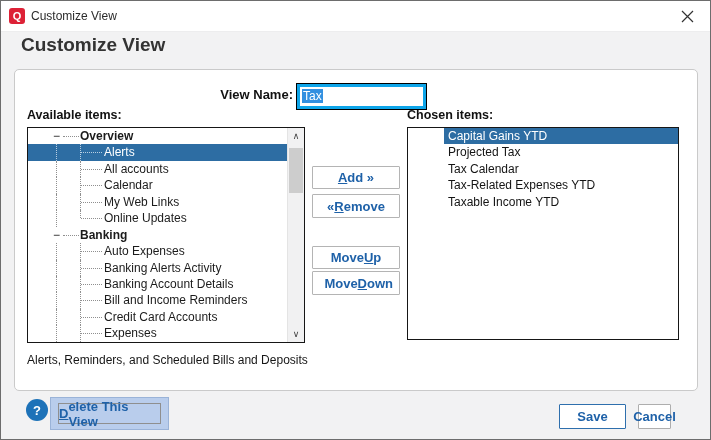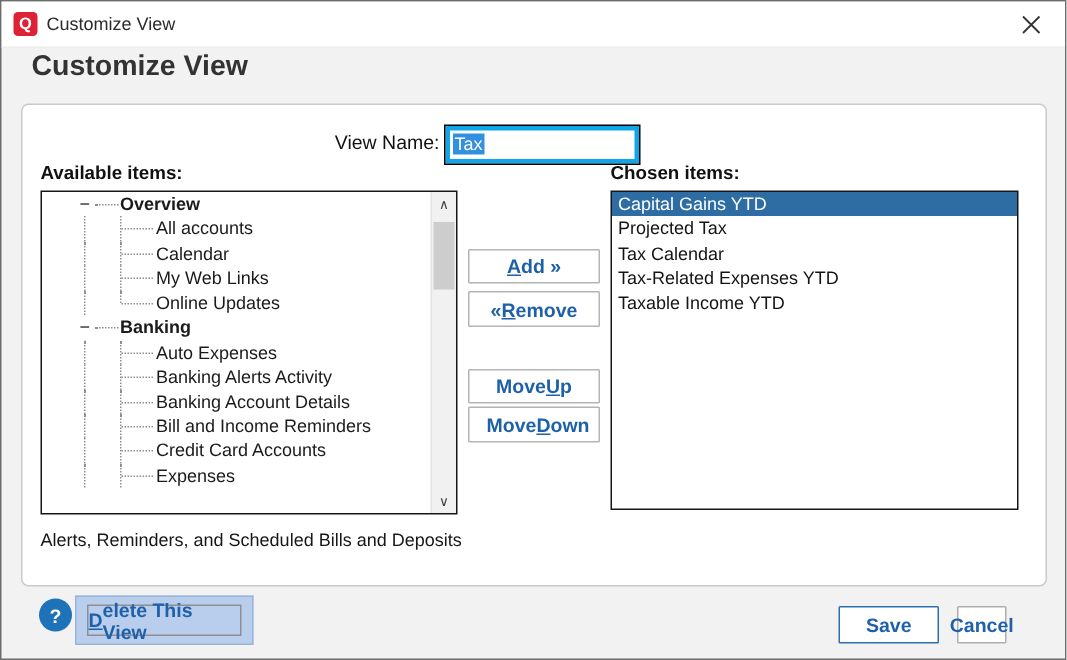--- a/index.html
+++ b/index.html
@@ -9,29 +9,29 @@
   .titlebar{position:absolute;left:0;top:0;right:0;height:30px;background:#fff;border-bottom:1px solid #ededee;}
   .qlogo{position:absolute;left:8px;top:7px;width:16px;height:16px;border-radius:3px;background:var(--logo-red);color:#fff;font-weight:bold;font-size:11px;display:flex;align-items:center;justify-content:center;}
   .wtitle{position:absolute;left:30px;top:0;height:30px;line-height:30px;font-size:12px;color:#2b2b2b;}
   .closebtn{position:absolute;right:0;top:0;width:45px;height:30px;display:flex;align-items:center;justify-content:center;cursor:default;}
 
   .heading{position:absolute;left:20px;top:33px;font-size:19px;font-weight:bold;color:#333;}
 
   
   .groupbox{position:absolute;left:13px;top:68px;width:684px;height:322px;background:#fff;border:1px solid #cacaca;border-radius:5px;box-sizing:border-box;}
 
-  .vn-label{position:absolute;left:160px;top:17px;width:118px;text-align:right;font-size:13px;font-weight:normal;color:#111;}
+  .vn-label{position:absolute;left:160px;top:17px;width:118px;text-align:right;font-size:13px;font-weight:bold;color:#111;}
   .vn-input{position:absolute;left:282px;top:14px;width:121px;height:19px;background:#fff;border:3px solid #0ea5e9;outline:1px solid #000;font-size:12px;line-height:19px;padding-left:2px;}
   .vn-input .seltext{background:var(--text-selection-blue);color:#fff;padding:0 1px;}
 
   .listlabel{position:absolute;font-size:12.5px;font-weight:bold;color:#111;}
 
   .listbox{position:absolute;background:#fff;border:1px solid #161616;box-sizing:border-box;overflow:hidden;}
   .avail{left:12px;top:57px;width:278px;height:216px;}
-  .chosenbox{left:392px;top:57px;width:272px;height:213px;}
+  .chosenbox{left:392px;top:57px;width:272px;height:213px;padding-left:36px;}
 
   .treewrap{position:absolute;left:0;top:0;right:16px;bottom:0;overflow:hidden;}
   .trow{position:relative;height:16.45px;line-height:16.45px;font-size:12px;color:#1b1b1b;white-space:nowrap;}
   .trow.sel{background:var(--selection-blue);color:#fff;}
   .g-root{position:absolute;left:28px;top:0;bottom:0;border-left:1px dotted #8f8f8f;}
   .g-root.half{top:8px;}
   .g-child{position:absolute;left:52px;top:0;bottom:0;border-left:1px dotted #8f8f8f;}
   .g-child.half{bottom:auto;height:8px;}
   .g-stub{position:absolute;left:53px;top:8px;width:21px;border-top:1px dotted #8f8f8f;}
   .trow.sel .g-child,.trow.sel .g-stub,.trow.sel .g-root{border-color:#b9cfe2;}
@@ -92,20 +92,26 @@
     <div class="listlabel" style="left:12px;top:38px;">Available items:</div>
 
     <div class="listbox avail">
       <div class="treewrap">
           <div class="trow">
             <span class="g-root half"></span>
             <span class="minus">−</span>
             <span class="hdots"></span>
             <span class="tlabel group">Overview</span>
           </div>
+          <div class="trow sel">
+            <span class="g-root"></span>
+            <span class="g-child"></span>
+            <span class="g-stub"></span>
+            <span class="tlabel child">Alerts</span>
+          </div>
           <div class="trow">
             <span class="g-root"></span>
             <span class="g-child"></span>
             <span class="g-stub"></span>
             <span class="tlabel child">All accounts</span>
           </div>
           <div class="trow">
             <span class="g-root"></span>
             <span class="g-child"></span>
             <span class="g-stub"></span>

